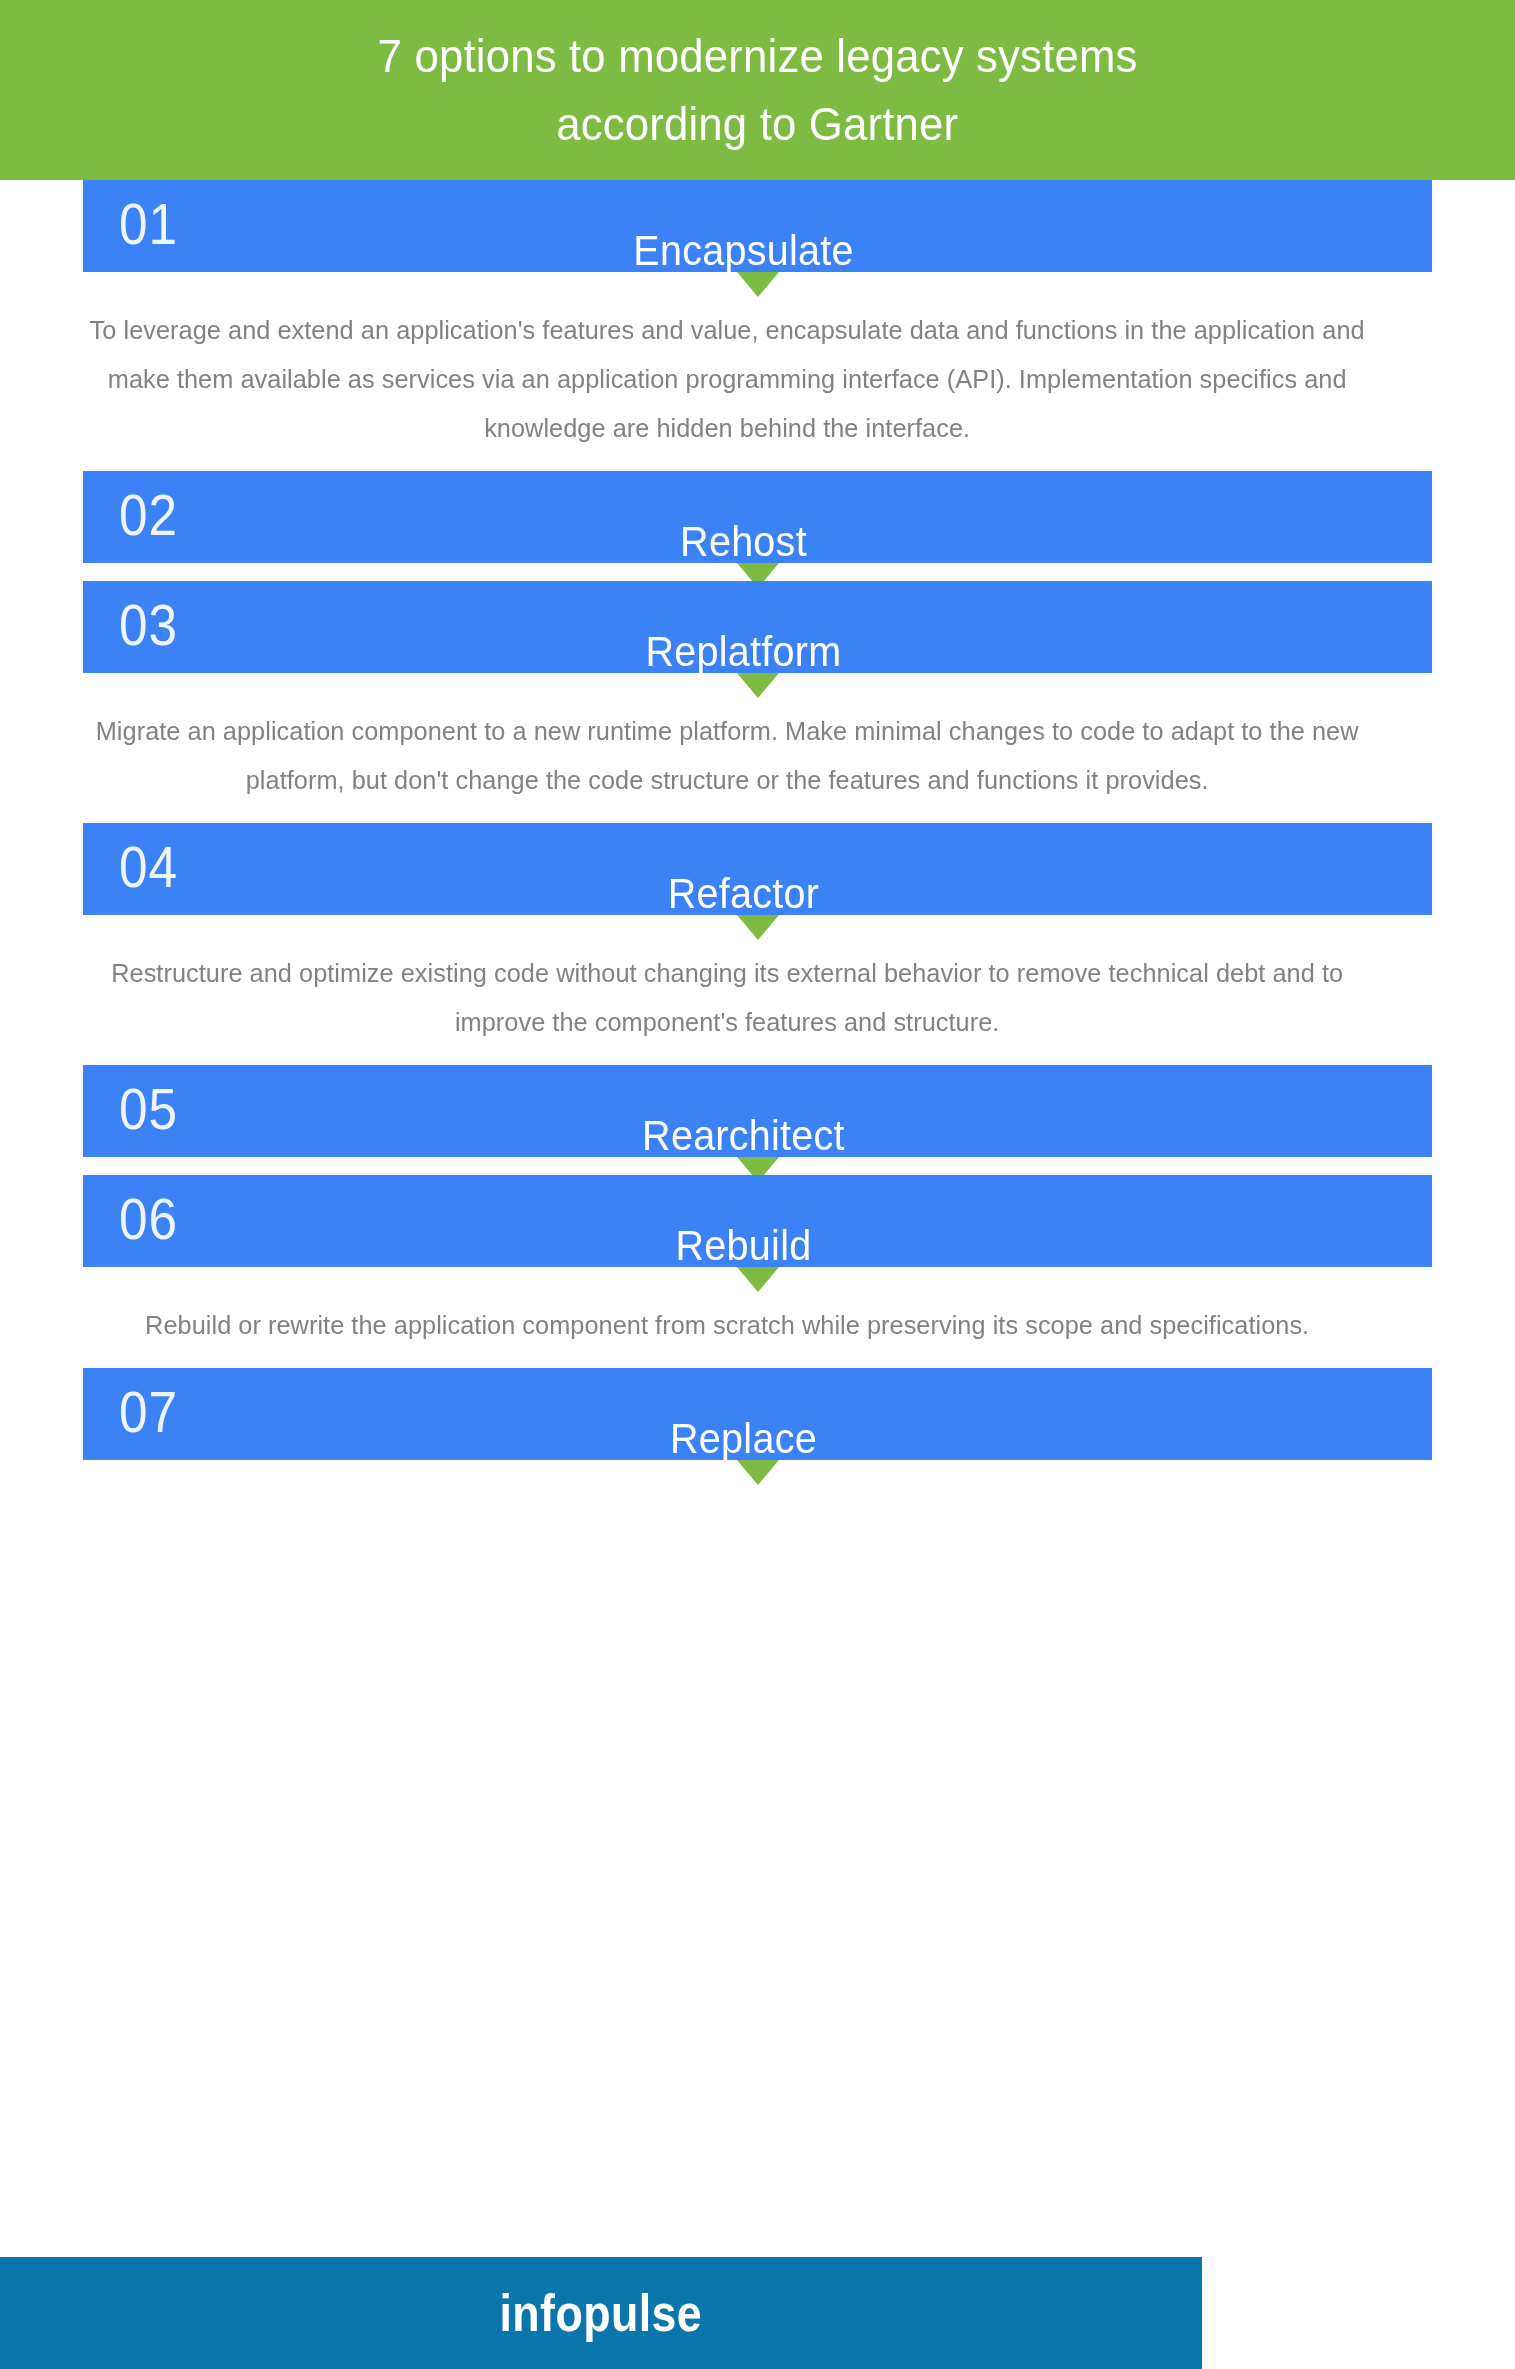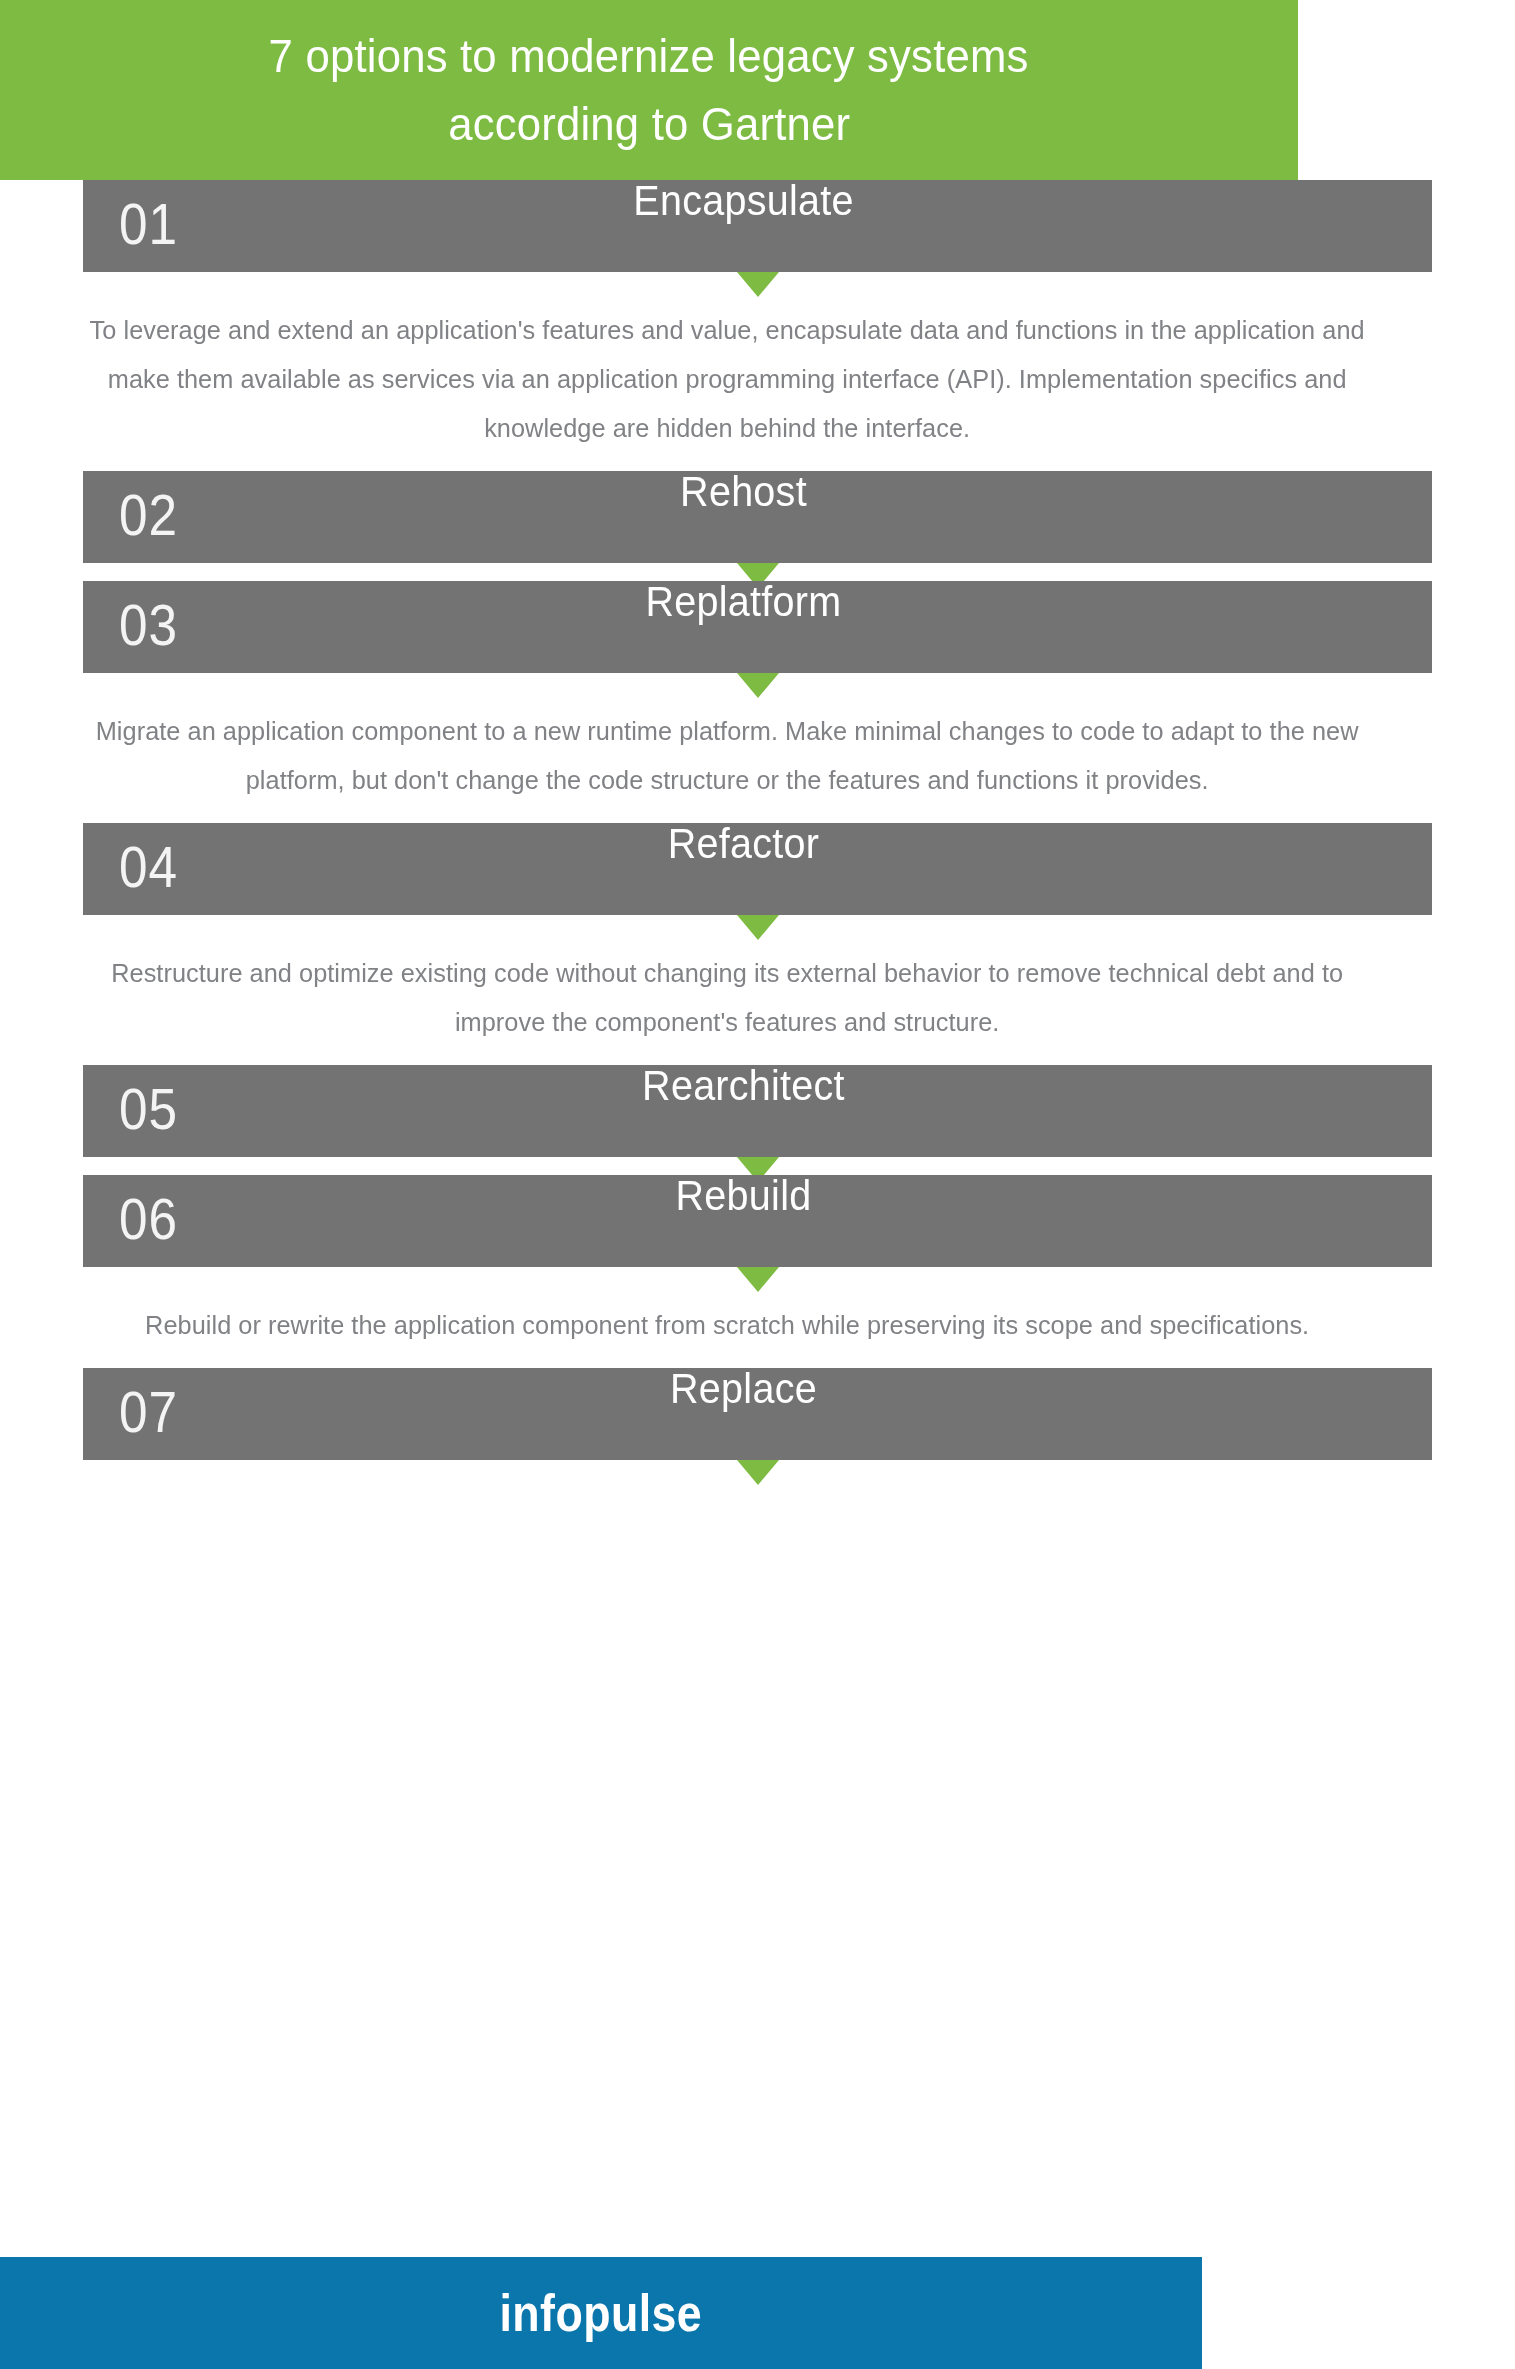--- a/index.html
+++ b/index.html
@@ -17,21 +17,21 @@
     height: 2369px;
     background: #ffffff;
     overflow: hidden;
   }
 
   
   .header-banner {
     position: absolute;
     left: 0;
     top: 0;
-    width: 1298px;
+    width: 1515px;
     height: 180px;
     background: #7DBB42;
     display: flex;
     flex-direction: column;
     align-items: center;
     justify-content: center;
   }
   .header-title-line {
     color: #ffffff;
     font-size: 47px;
@@ -58,23 +58,23 @@
   }
 
   .card-bar-wrap {
     position: relative;
     padding: 0 83px;
   }
 
   .card-bar {
     position: relative;
     height: 92px;
-    background: #737373;
+    background: #3b82f6;
     display: flex;
-    align-items: flex-start;
+    align-items: flex-end;
   }
 
   .card-number {
     position: absolute;
     left: 36px;
     top: 50%;
     transform: translateY(-52%) scaleX(0.9);
     transform-origin: left center;
     color: #ffffff;
     font-size: 57px;

